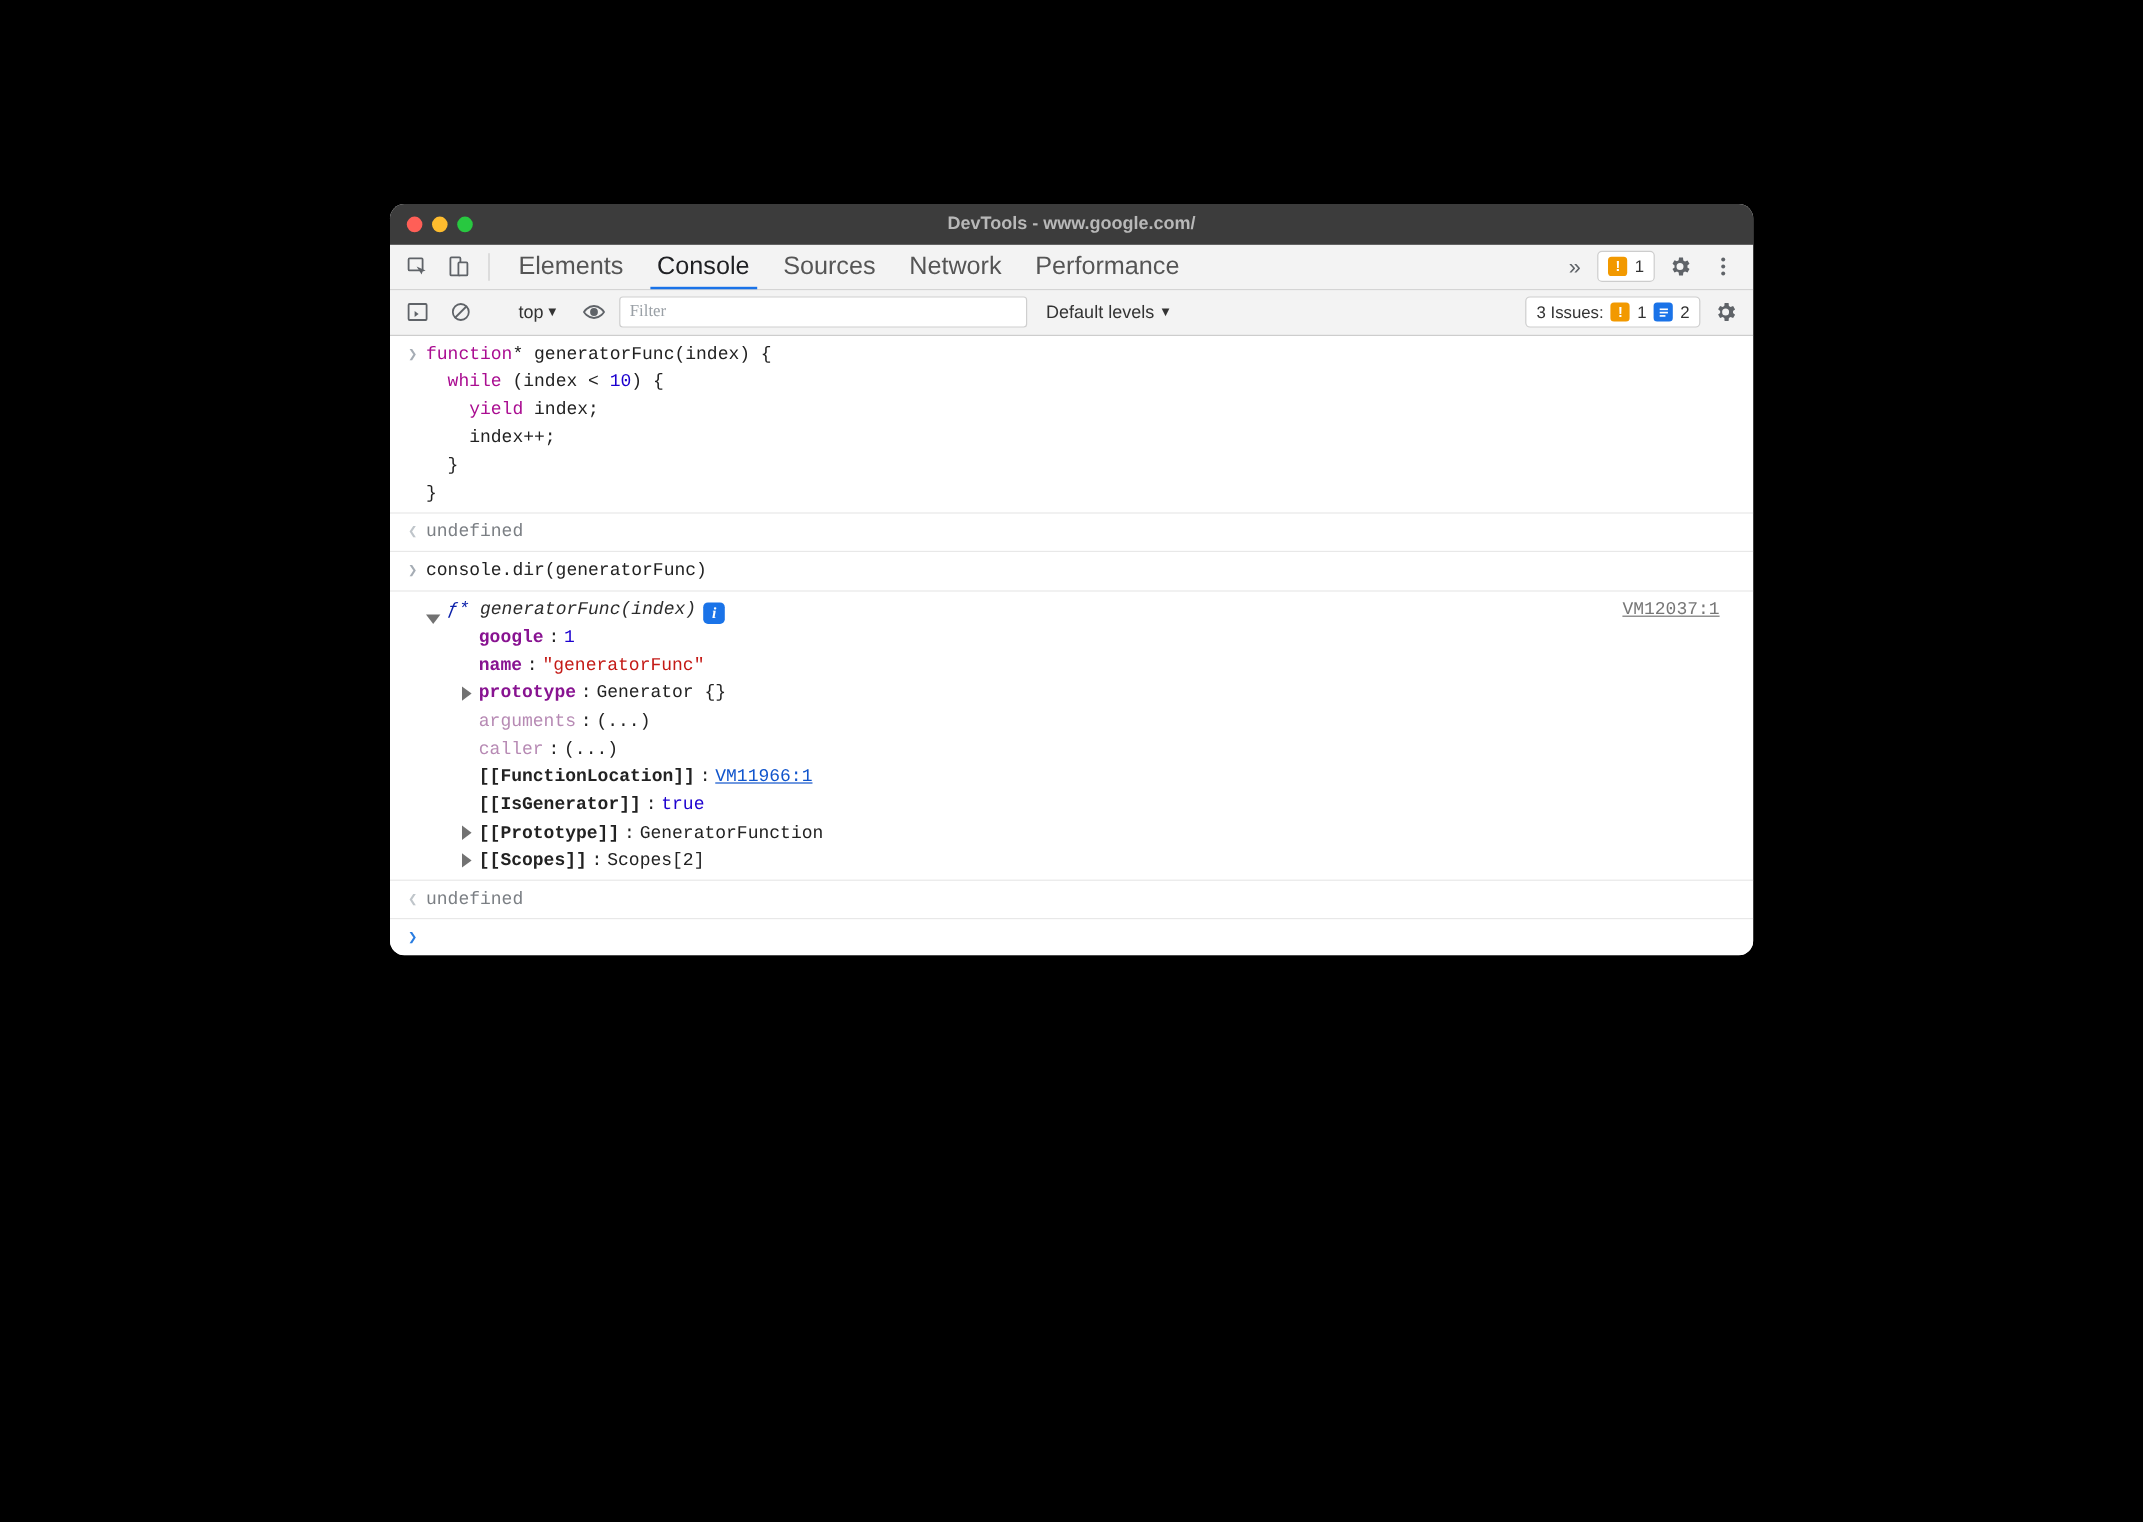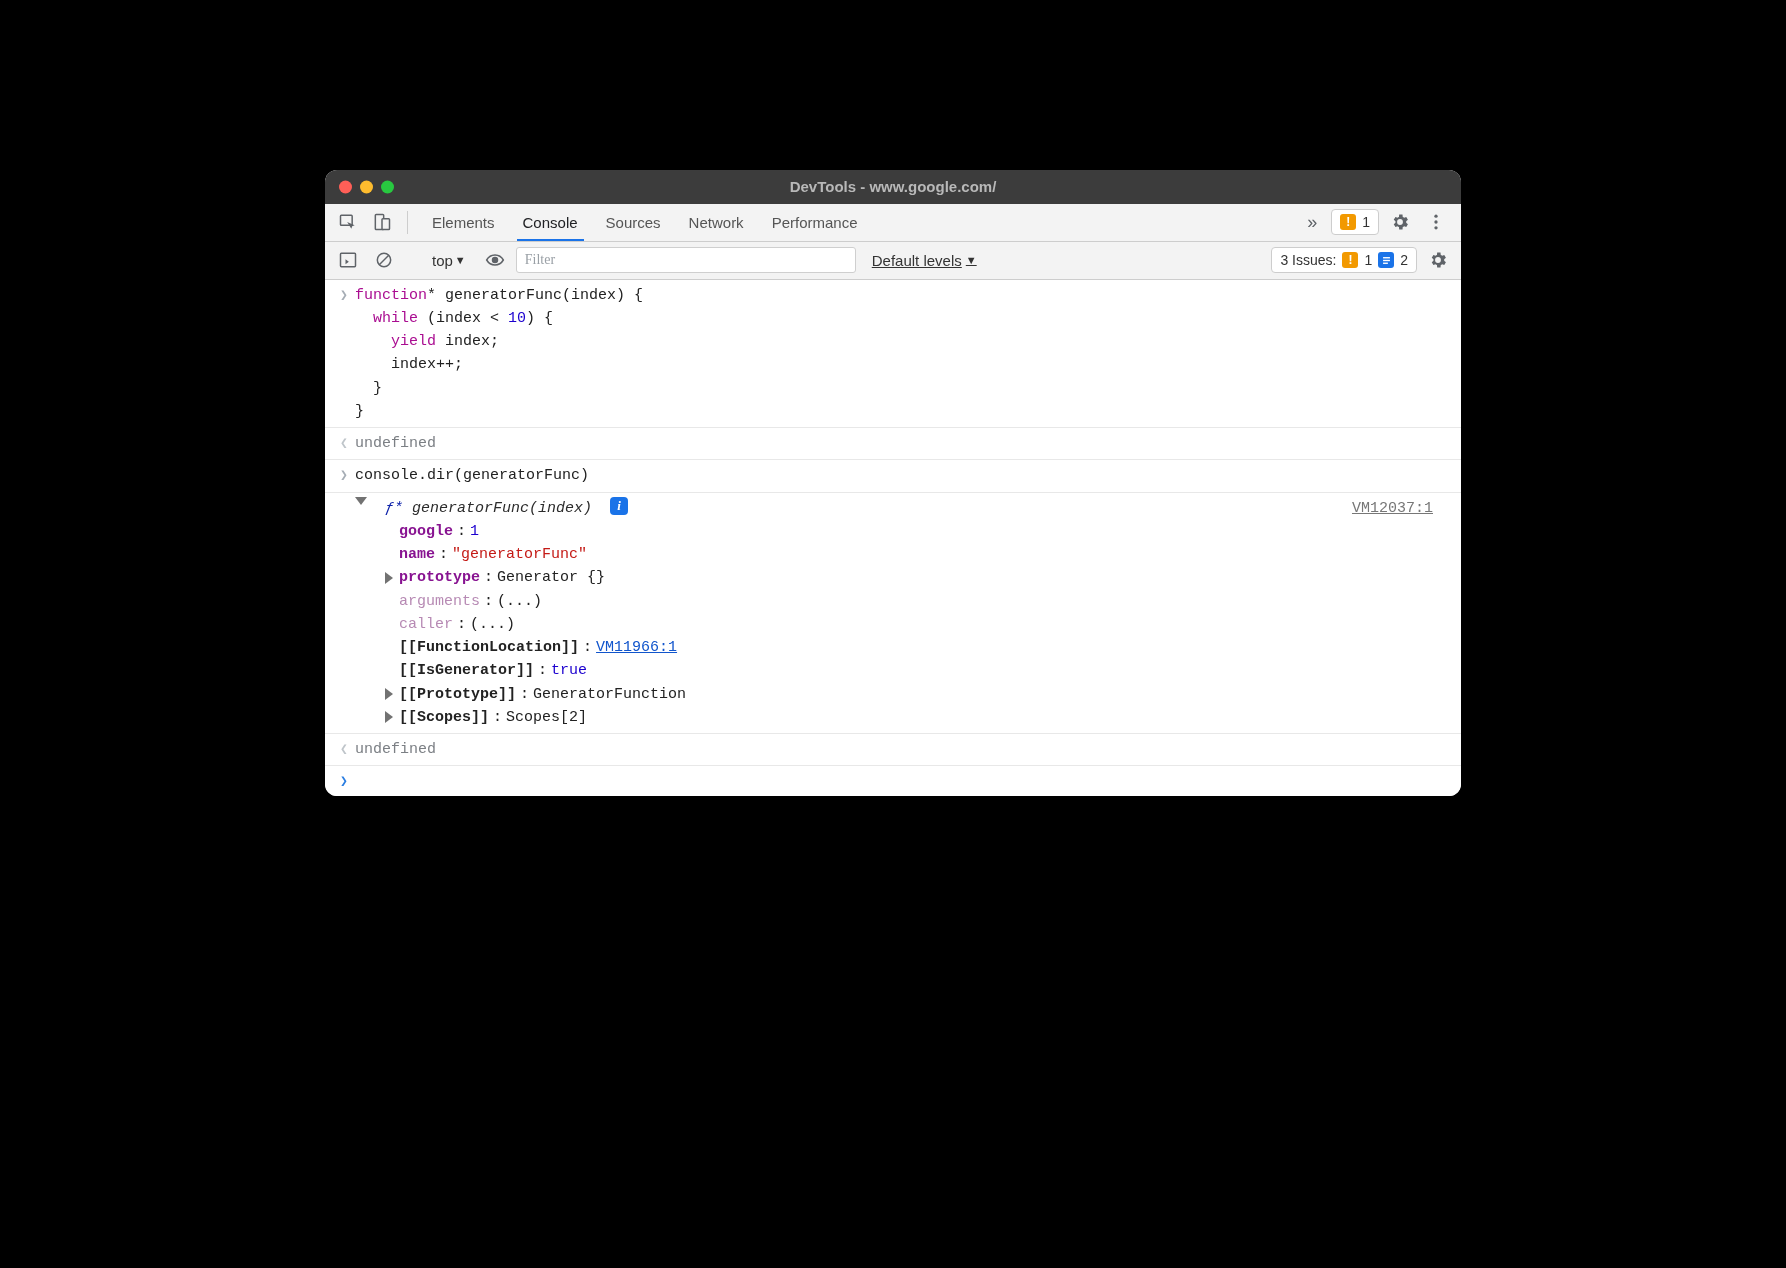--- a/index.html
+++ b/index.html
@@ -105,21 +105,21 @@
     align-items: stretch;
     gap: 0;
     flex: 1;
     overflow: hidden;
   }
   .tab {
     padding: 0 14px;
     display: flex;
     align-items: center;
     color: #555;
-    font-size: 15px;
+    font-size: 21px;
     cursor: default;
     position: relative;
   }
   .tab.active {
     color: #202124;
   }
   .tab.active::after {
     content: "";
     position: absolute;
     left: 8px; right: 8px; bottom: -1px;
@@ -195,21 +195,20 @@
     font-family: Liberation Serif, serif;
   }
   .filter-input::placeholder { color: #9aa0a6; }
   .levels {
     display: flex;
     align-items: center;
     gap: 4px;
     padding: 0 10px;
     font-size: 15px;
     color: #333;
-    text-decoration: underline;
   }
   .levels .tri { font-size: 11px; }
   .spacer { flex: 1; }
   
   .console-body {
     background: #fff;
     font-family: var(--monofont);
     font-size: 15px;
     line-height: 1.55;
   }
@@ -235,22 +234,22 @@
   pre.code { margin: 0; white-space: pre; font-family: inherit; color: #222; }
   .kw { color: var(--kw-purple); }
   .num { color: var(--kw-blue); }
   .und { color: #7b7f84; }
   .src-link {
     color: #777;
     text-decoration: underline;
   }
   .obj-header {
     display: flex;
-    align-items: flex-start;
-    gap: 18px;
+    align-items: flex-end;
+    gap: 6px;
   }
   .disclosure {
     display: inline-block;
     width: 0; height: 0;
     border-style: solid;
   }
   .disclosure.down {
     border-width: 8px 6px 0 6px;
     border-color: #727272 transparent transparent transparent;
   }

